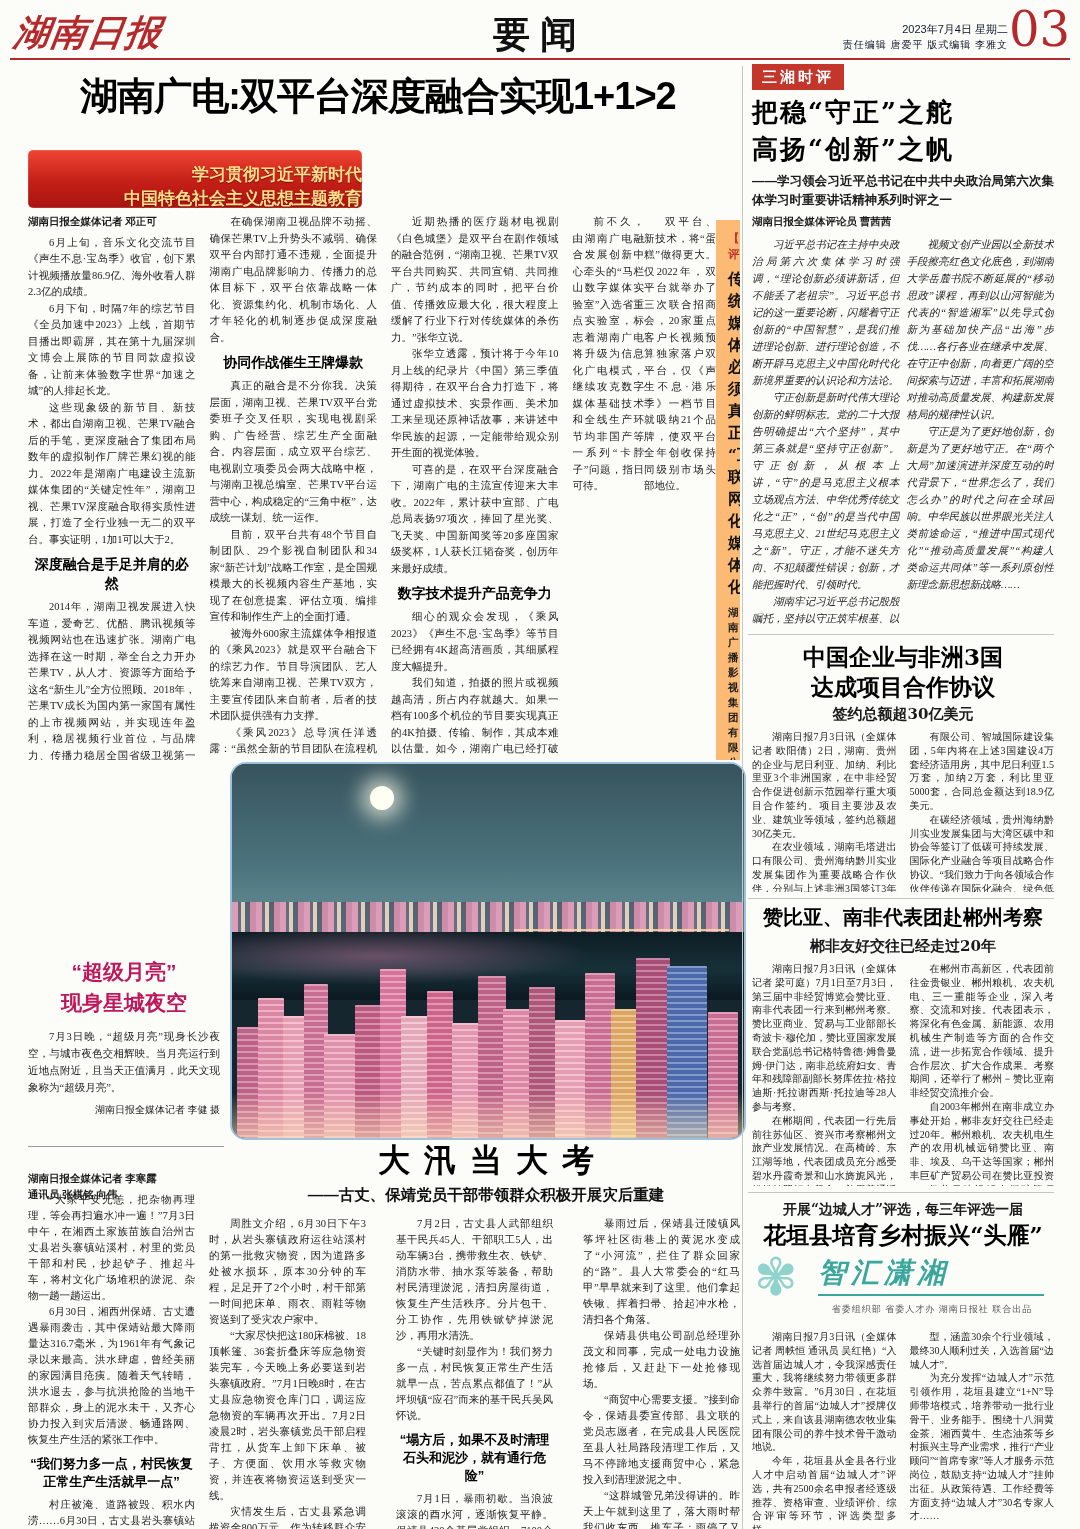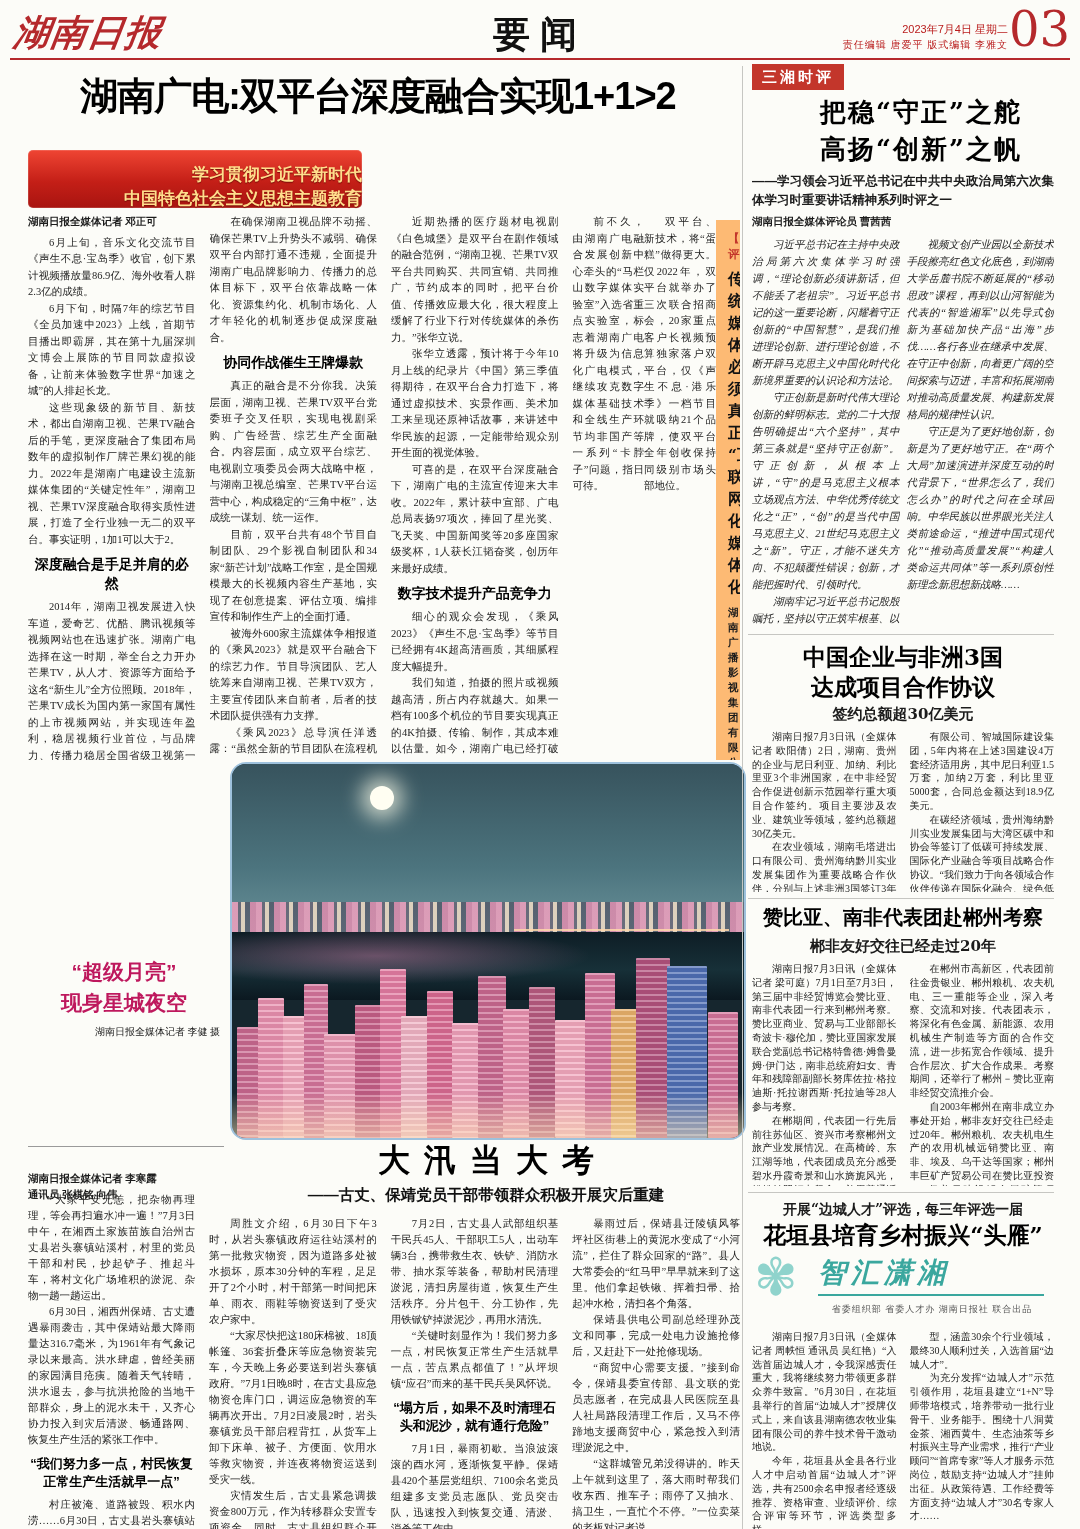--- a/index.html
+++ b/index.html
@@ -4,21 +4,21 @@
 <style>
   html,body{margin:0;padding:0;background:#e8e8e4;}
   #page{position:relative;width:1080px;height:1529px;margin:0 auto;background:#fcfcf8;overflow:hidden;
         font-family:"Liberation Serif","DejaVu Serif",serif;color:#1c1c1c;}
   .abs{position:absolute;}
   
   .masthead{left:14px;top:8px;width:180px;height:48px;color:#b5292c;
      font:italic 900 36px/48px "DejaVu Serif",serif;letter-spacing:1px;transform:skewX(-8deg);}
   .section-title{left:440px;top:12px;width:200px;text-align:center;
      font:900 37px/44px "DejaVu Serif",serif;letter-spacing:10px;color:#111;}
-  .dateblock{right:72px;top:22px;width:240px;text-align:right;color:#b91c1c;}
+  .dateblock{right:72px;top:22px;width:240px;text-align:right;color:#0f172a;}
   .dateblock .d1{font:11px/15px "Liberation Sans",sans-serif;}
   .dateblock .d2{font:10px/15px "Liberation Sans",sans-serif;letter-spacing:1px;}
   .pageno{right:10px;top:2px;font:400 48px/54px "DejaVu Serif",serif;color:#b5292c;}
   .redline{left:10px;top:58px;width:1060px;height:2px;background:#b5292c;}
   
   .main-hl{left:18px;top:72px;width:720px;text-align:center;color:#000;
      font:900 38px/48px "Liberation Sans",sans-serif;letter-spacing:-1px;}
   .banner{left:28px;top:150px;width:334px;height:58px;border-radius:5px;
      background:linear-gradient(180deg,#ef4533,#c41f17 55%,#a81410);
      box-shadow:inset 0 0 0 1px rgba(255,255,255,.15);text-align:right;padding-top:13px;box-sizing:border-box;}
@@ -60,29 +60,29 @@
   .cap-body{margin-top:10px;font:10.5px/17px "Liberation Serif",serif;text-align:justify;text-indent:2em;}
   .cap-credit{margin-top:6px;font:10px/15px "Liberation Serif",serif;text-align:right;}
   .capline{left:28px;top:1146px;width:196px;height:1px;background:#9a9a9a;}
   
   .flood-byline{left:28px;top:1154px;width:180px;font:bold 10.5px/16px "Liberation Serif",serif;margin-top:17px;}
   .flood-hl{left:230px;top:1140px;width:512px;text-align:center;color:#000;
      font:900 32px/40px "DejaVu Serif",serif;letter-spacing:14px;text-indent:14px;}
   .flood-sub{left:230px;top:1184px;width:512px;text-align:center;
      font:bold 15.5px/22px "Liberation Sans",sans-serif;color:#111;}
   .fcol1{left:28px;top:1192px;width:167px;height:337px;}
-  .fcols{left:209px;top:1216px;width:531px;height:313px;display:flex;gap:14px;}
+  .fcols{left:209px;top:1216px;width:531px;height:313px;display:flex;gap:30px;}
   .fcol1,.fcols .col{font:10.5px/16px "Liberation Serif",serif;}
   .fsub{font:bold 13px/18px "Liberation Sans",sans-serif;}
   
   .vline{left:742px;top:66px;width:1px;height:1463px;background:#c6c6c2;}
   .hline{left:748px;width:306px;height:1px;background:#c6c6c2;}
   .revtag{left:752px;top:64px;background:#c3362b;color:#fff;
      font:bold 15px/20px "Liberation Sans",sans-serif;padding:3px 10px;letter-spacing:3px;}
-  .rev-hl{left:720px;top:94px;width:302px;text-align:right;color:#000;
+  .rev-hl{left:752px;top:94px;width:302px;text-align:left;color:#000;
      font:900 26px/37px "DejaVu Serif",serif;letter-spacing:2px;}
   .rev-sub{left:752px;top:172px;width:302px;font:bold 12.5px/19px "Liberation Sans",sans-serif;text-align:justify;}
   .rev-byline{left:752px;top:214px;width:302px;font:bold 10.5px/16px "Liberation Serif",serif;}
   .rev-body{left:752px;top:236px;width:302px;height:392px;display:flex;gap:7px;}
   .rev-body .col{font:italic 10.5px/17px "Liberation Serif",serif;}
   .af-hl{left:752px;top:642px;width:302px;text-align:center;font:900 23px/30px "DejaVu Serif",serif;color:#000;}
   .af-sub{left:752px;top:704px;width:302px;text-align:center;font:bold 15px/20px "DejaVu Serif",serif;}
   .af-body{left:752px;top:730px;width:302px;height:162px;display:flex;gap:13px;}
   .smallcol .col,.smallcol{font:10px/13.8px "Liberation Serif",serif;}
   .za-hl{left:748px;top:904px;width:310px;text-align:center;
@@ -193,20 +193,21 @@
       <i style="left:93%;height:70%;width:30px;background-color:#d4749b"></i>
     </div>
     <div class="glow"></div>
   </div>
 
   <div class="abs capblock">
     <div class="cap-title">
       <div>“超级月亮”</div>
       <div>现身星城夜空</div>
     </div>
+    <div class="cap-body">7月3日晚，“超级月亮”现身长沙夜空，与城市夜色交相辉映。当月亮运行到近地点附近，且当天正值满月，此天文现象称为“超级月亮”。</div>
     <div class="cap-credit">湖南日报全媒体记者 李健 摄</div>
   </div>
   <div class="abs capline"></div>
 
   <div class="abs flood-byline">
     <div>湖南日报全媒体记者 李寒露</div>
     <div>通讯员 张棋铭 向伟</div>
   </div>
   <div class="abs flood-hl">大汛当大考</div>
   <div class="abs flood-sub">——古丈、保靖党员干部带领群众积极开展灾后重建</div>

